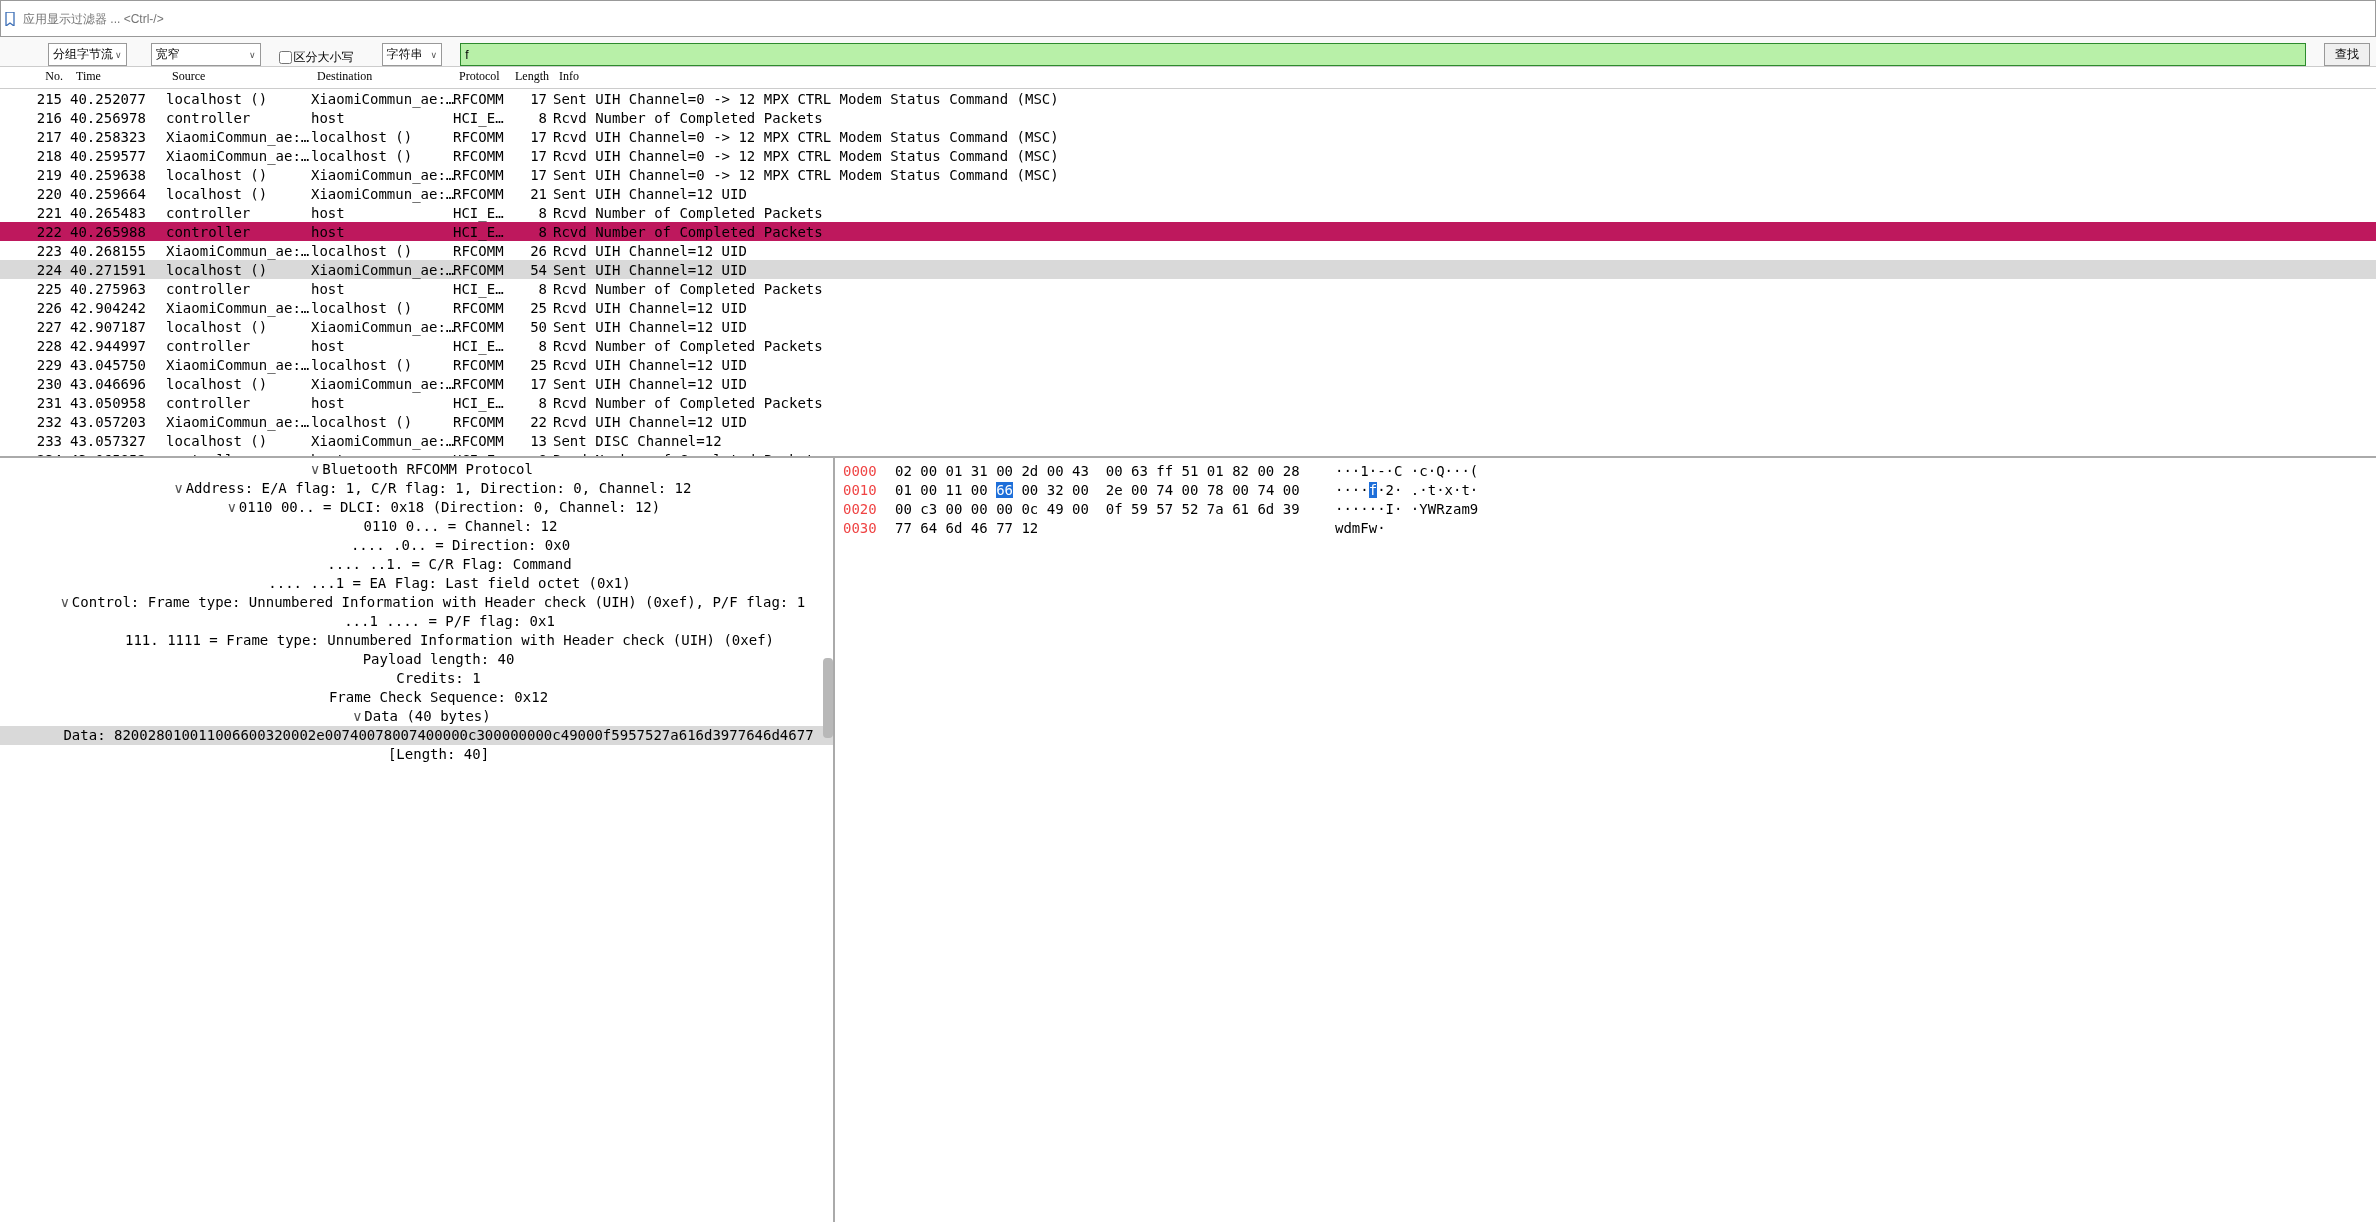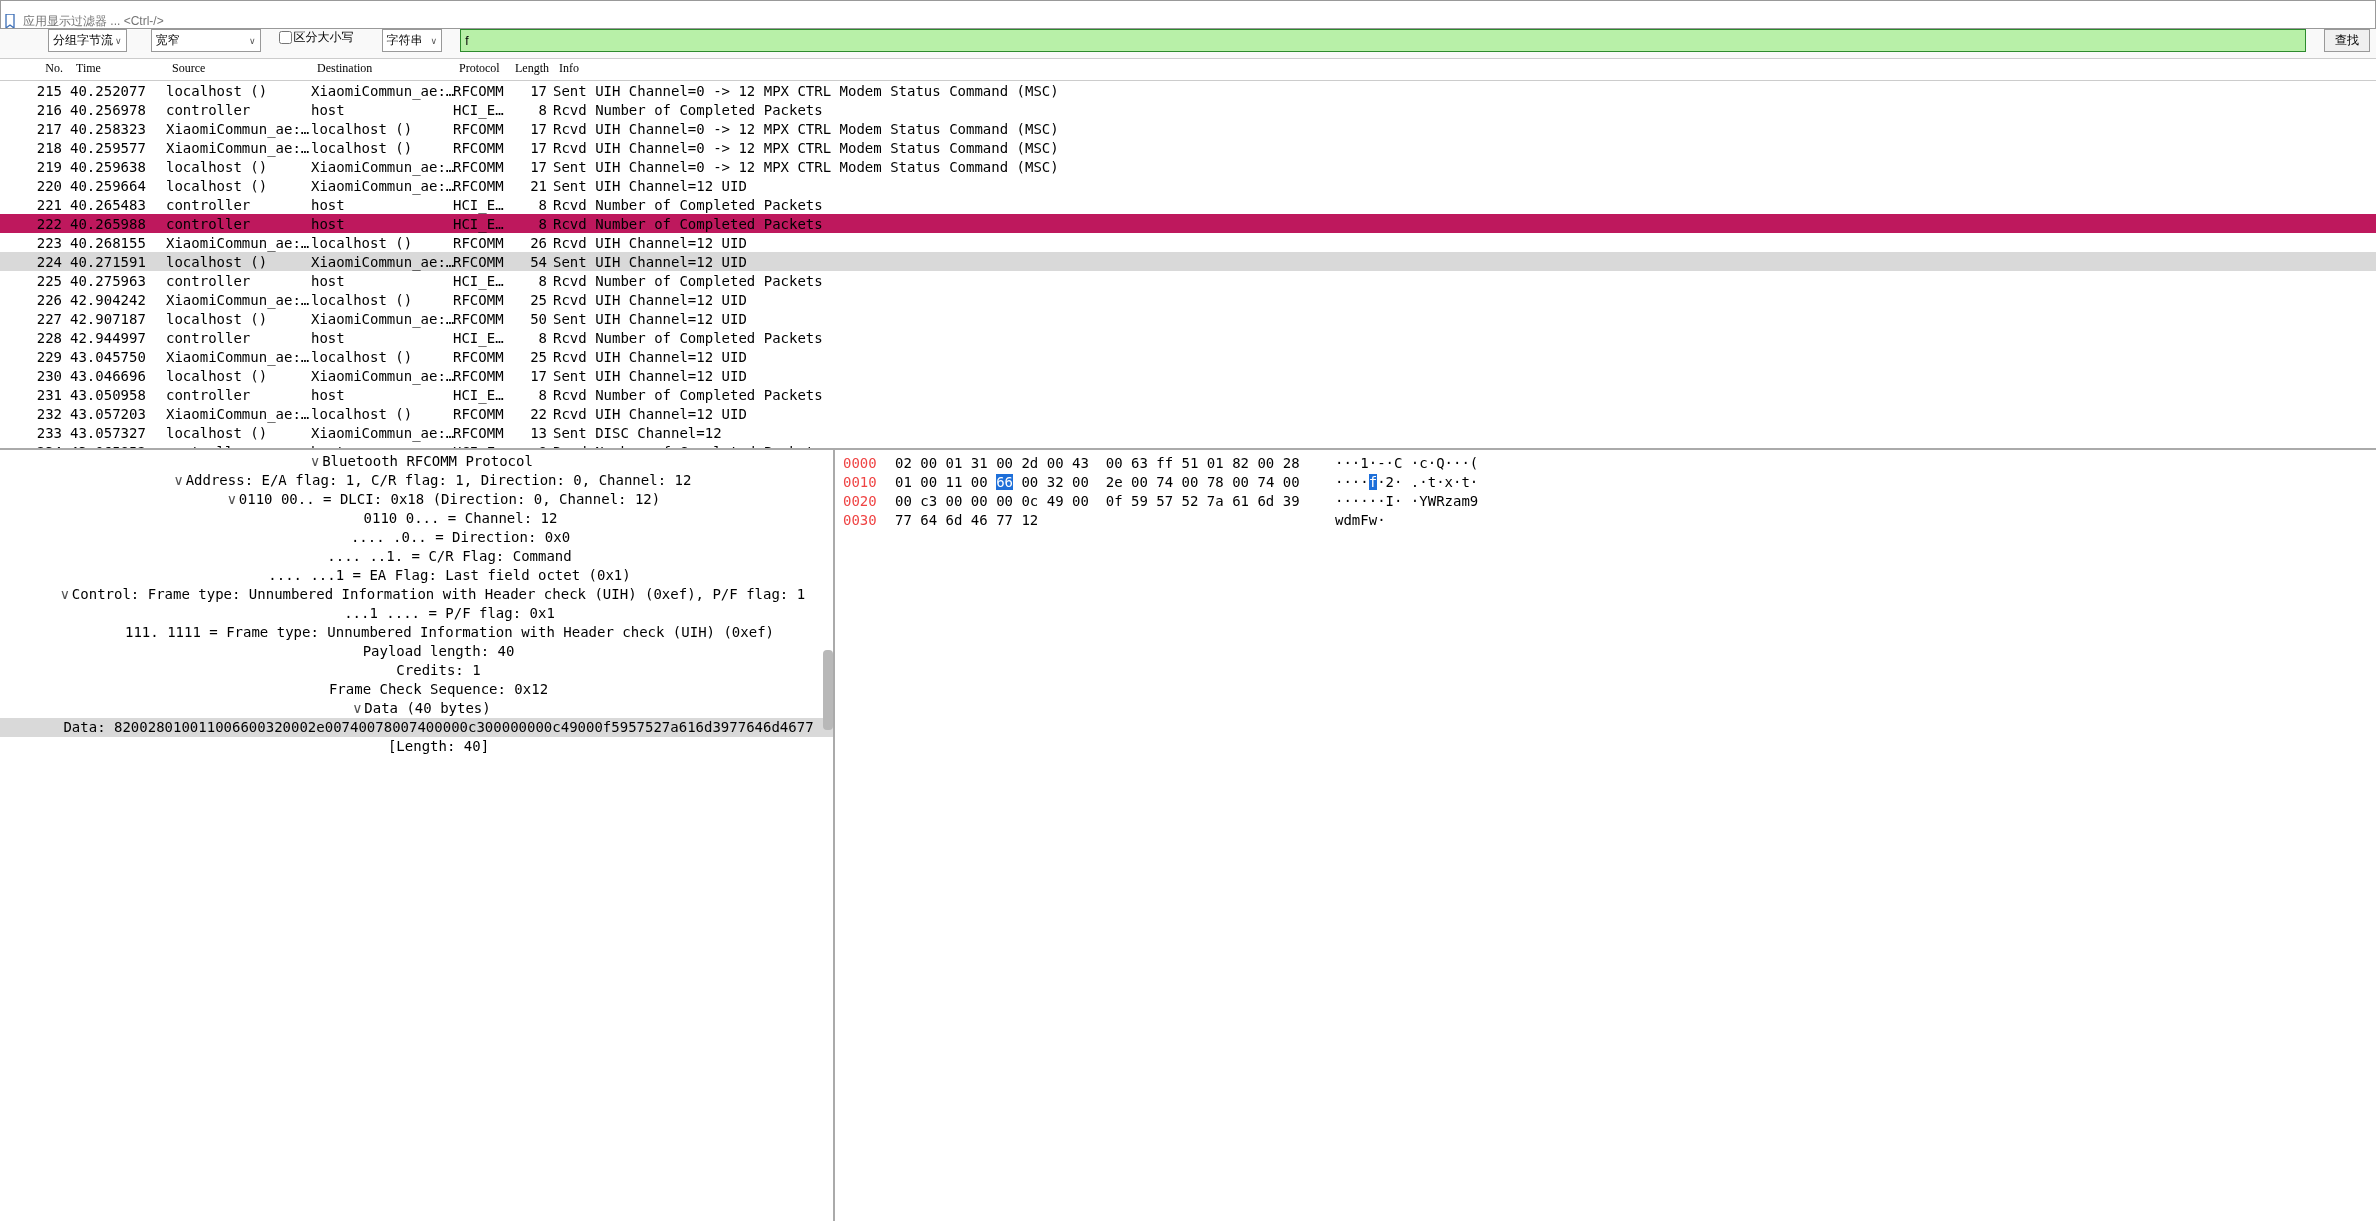--- a/index.html
+++ b/index.html
@@ -1,20 +1,20 @@
 <!DOCTYPE html>
 <html><head>
 <meta charset="utf-8">
 <style>
 * { margin:0; padding:0; box-sizing:border-box; }
 body { font-family: "Segoe UI", Arial, sans-serif; font-size:13px; background:#fff; overflow:hidden; color:#000; }
-.filter-bar { display:flex; align-items:flex-end; height:29px; border:1px solid #999; background:#fff; }
+.filter-bar { display:flex; align-items:center; height:37px; border:1px solid #999; background:#fff; }
 .filter-icon { width:18px; display:flex; align-items:center; justify-content:center; color:#3d6fb6; }
 .filter-input { flex:1; border:none; outline:none; font-size:12px; color:#888; padding:0 4px; }
-.toolbar { display:flex; align-items:flex-start; height:30px; border-bottom:1px solid #ccc; padding:0 6px; gap:2px; background:#f9f9f9; }
+.toolbar { display:flex; align-items:flex-end; height:30px; border-bottom:1px solid #ccc; padding:0 6px; gap:2px; background:#f9f9f9; }
 .toolbar select, .toolbar .combo { height:23px; font-size:12px; border:1px solid #999; background:#fff; padding:0 4px; }
 .combo { display:inline-flex; align-items:center; gap:2px; }
 .combo .chev { font-size:9px; color:#555; }
 .toolbar label { font-size:12px; display:flex; align-items:center; gap:2px; }
 .search-field { flex:1; height:23px; border:1px solid #2d8a2d; background:#b8f0a8; padding:0 4px; outline:none; font-size:12px; }
 .btn-find { height:23px; padding:0 10px; border:1px solid #999; background:#f0f0f0; font-size:12px; }
 .packet-list { height:390px; overflow-y:auto; border-bottom:1px solid #aaa; font-family:Consolas,monospace; font-size:14px; }
 .plist-header { display:flex; background:#fff; border-bottom:1px solid #ccc; height:22px; position:sticky; top:0; }
 .plist-header div { padding:2px 6px; border-right:1px solid transparent; font-family:"Segoe UI"; font-size:12px; }
 .row { display:flex; height:19px; align-items:center; }

